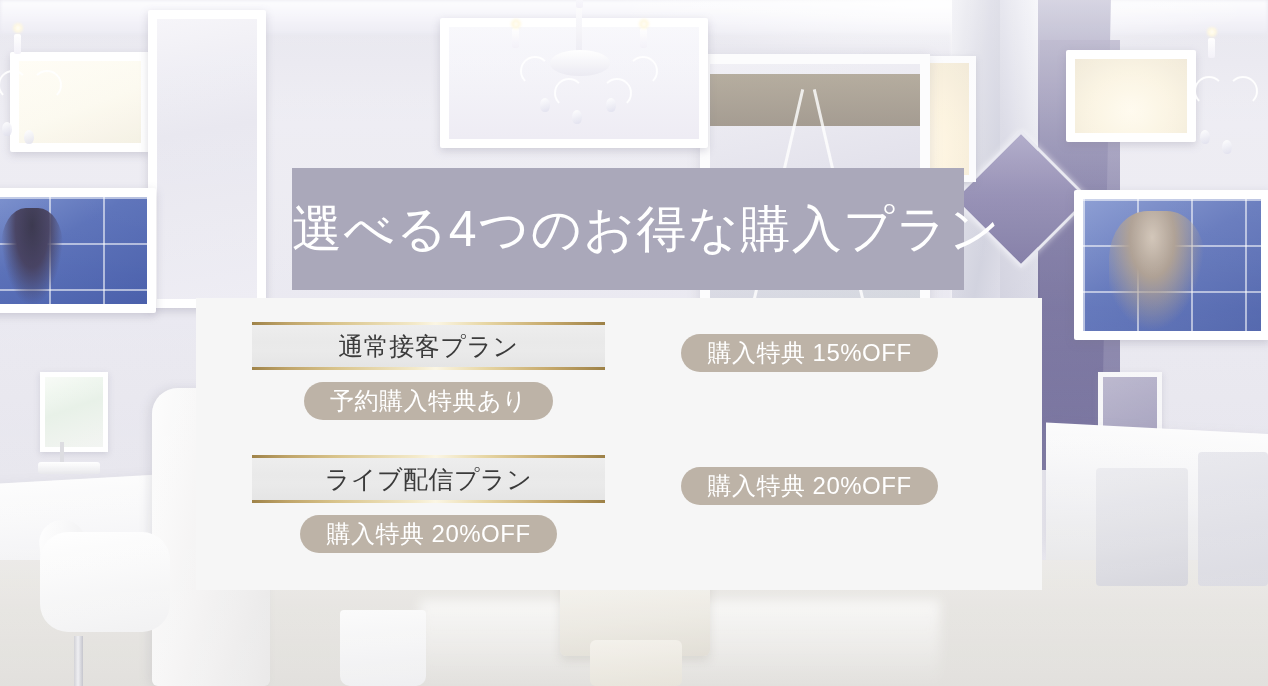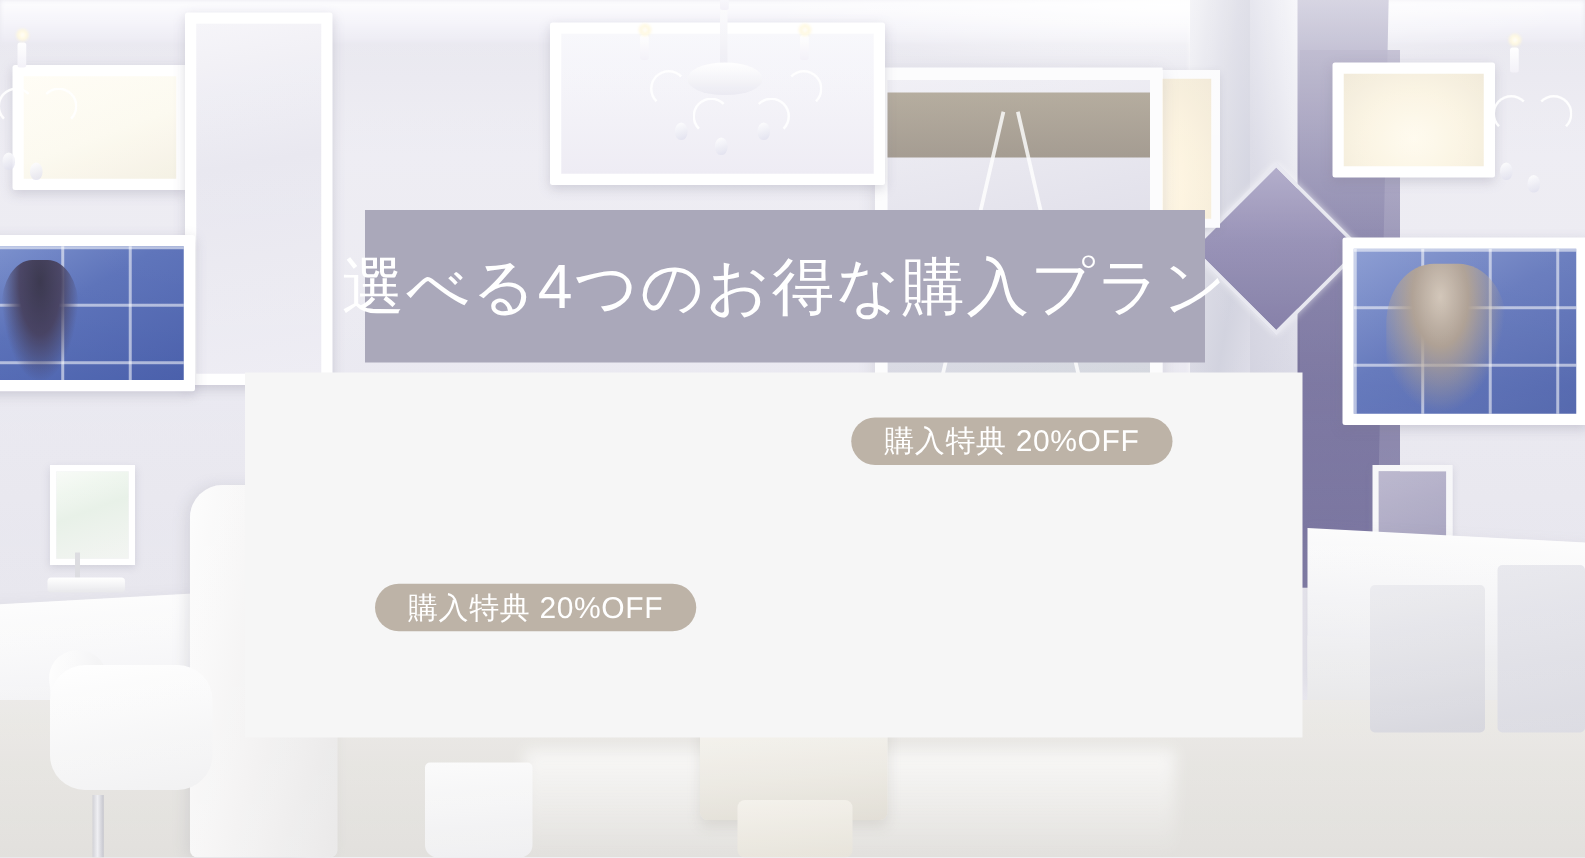--- a/index.html
+++ b/index.html
@@ -281,21 +281,21 @@
   }
 
   
   #title-banner {
     position: absolute;
     left: 292px; top: 168px;
     width: 672px; height: 122px;
     background: #aaa8ba;
     display: flex;
     align-items: center;
-    justify-content: center;
+    justify-content: flex-start;
   }
   #title-text {
     color: #ffffff;
     font-size: 50px;
     font-weight: 400;
     letter-spacing: 1.5px;
     line-height: 1;
     white-space: nowrap;
     font-family: "Liberation Sans", "DejaVu Sans", sans-serif;
   }
@@ -489,28 +489,38 @@
     <div class="bg-blur-overlay"></div>
   </div>
 
   <div id="title-banner">
     <div id="title-text">選べる4つのお得な購入プラン</div>
   </div>
 
   <div id="plans-panel">
     <div class="plan-grid">
 
-
       <div class="plan-card">
+        <div class="plan-header">
+          <span class="plan-title">通常接客プラン</span>
+        </div>
+        <div class="plan-badge">予約購入特典あり</div>
+      </div>
+
+      <div class="plan-card">
+        <div class="plan-badge">購入特典 15%OFF</div>
+      </div>
+
+      <div class="plan-card">
+        <div class="plan-header">
+          <span class="plan-title">ライブ配信プラン</span>
+        </div>
+        <div class="plan-badge">購入特典 20%OFF</div>
       </div>
 
       <div class="plan-card">
         <div class="plan-badge">購入特典 20%OFF</div>
       </div>
 
-      <div class="plan-card">
-        <div class="plan-badge">購入特典 20%OFF</div>
-      </div>
-
     </div>
   </div>
 
 </div>
 
 </body></html>

